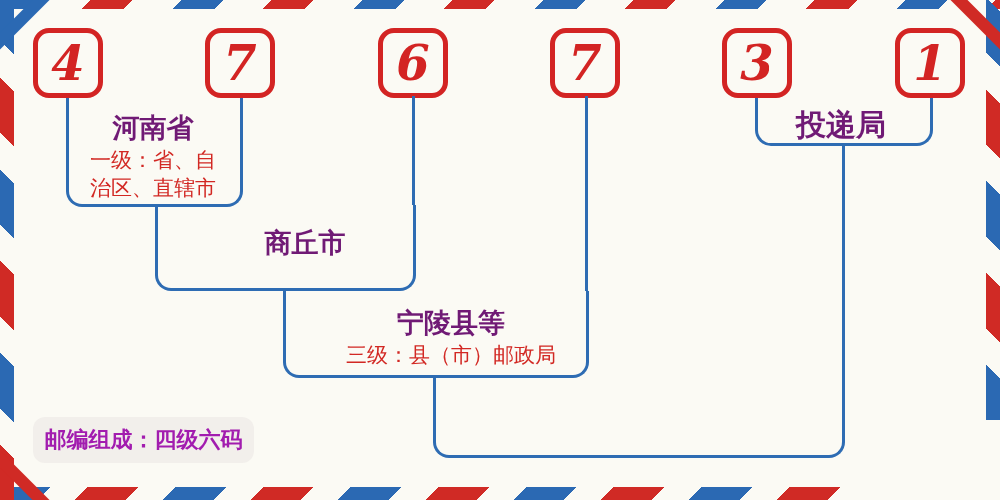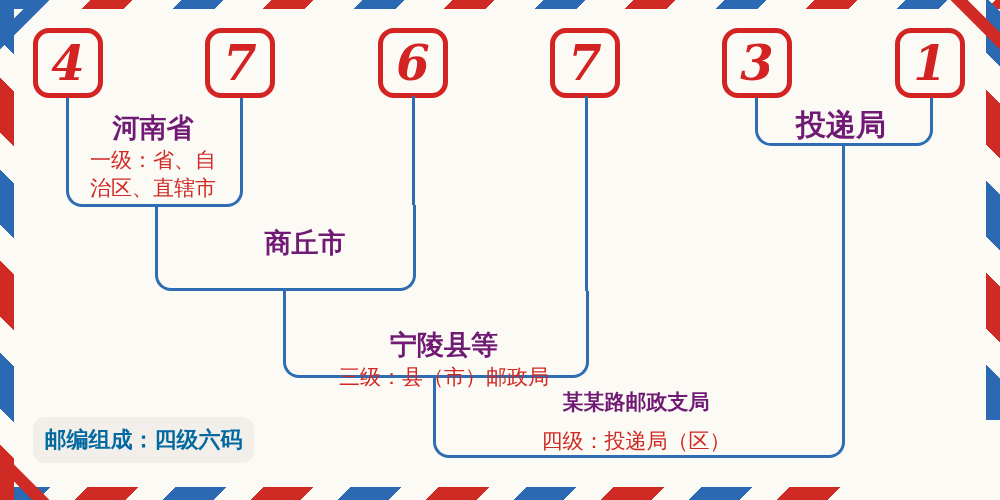--- a/index.html
+++ b/index.html
@@ -41,31 +41,31 @@
   .ext{position:absolute;width:3px;background:#2e6cb3;}
   .ext2{left:412px;top:96px;height:109px;}
   .ext3{left:585px;top:96px;height:195px;}
   .ext4{left:842px;top:144px;height:234px;}
   
   .tb{position:absolute;text-align:center;}
   .tb .name{color:#701a75;font-weight:bold;font-size:27px;line-height:1.15;}
   .tb .desc{color:#d22823;font-weight:normal;font-size:21px;line-height:1.32;margin-top:4px;white-space:pre-line;}
   .t1{left:62px;top:112px;width:182px;}
   .t2{left:205px;top:227px;width:200px;}
-  .t3{left:309px;top:307px;width:270px;margin-top:22px;}
+  .t3{left:316px;top:307px;width:270px;}
   .t4{left:476px;top:390px;width:320px;}
   .t4 .name{font-size:21px;}
   .t4 .desc{margin-top:14px;}
   .t5{left:778px;top:108px;width:126px;}
   .t5 .name{font-size:30px;}
   
   .badge{position:absolute;left:33px;top:417px;width:221px;height:46px;
     background:#f2efeb;border-radius:12px;
     display:flex;align-items:center;justify-content:center;}
-  .badge span{color:#0369a1;font-weight:bold;font-size:22px;}
+  .badge span{color:#a21caf;font-weight:bold;font-size:22px;}
 </style>
 </head>
 <body>
 
 <div class="stage">
 
   <div class="band band-top"></div>
   <div class="band band-bottom"></div>
   <div class="band band-left"></div>
   <div class="band band-right"></div>
@@ -106,24 +106,20 @@
     <div class="desc">一级：省、自
 治区、直辖市</div>
   </div>
   <div class="tb t2">
     <div class="name">商丘市</div>
   </div>
   <div class="tb t3">
     <div class="name">宁陵县等</div>
     <div class="desc">三级：县（市）邮政局</div>
   </div>
-  <div class="tb t4">
-    <div class="name">某某路邮政支局</div>
-    <div class="desc">四级：投递局（区）</div>
-  </div>
   <div class="tb t5">
     <div class="name">投递局</div>
   </div>
 
   <div class="badge">
     <span>邮编组成：四级六码</span>
   </div>
 
 </div>
 

